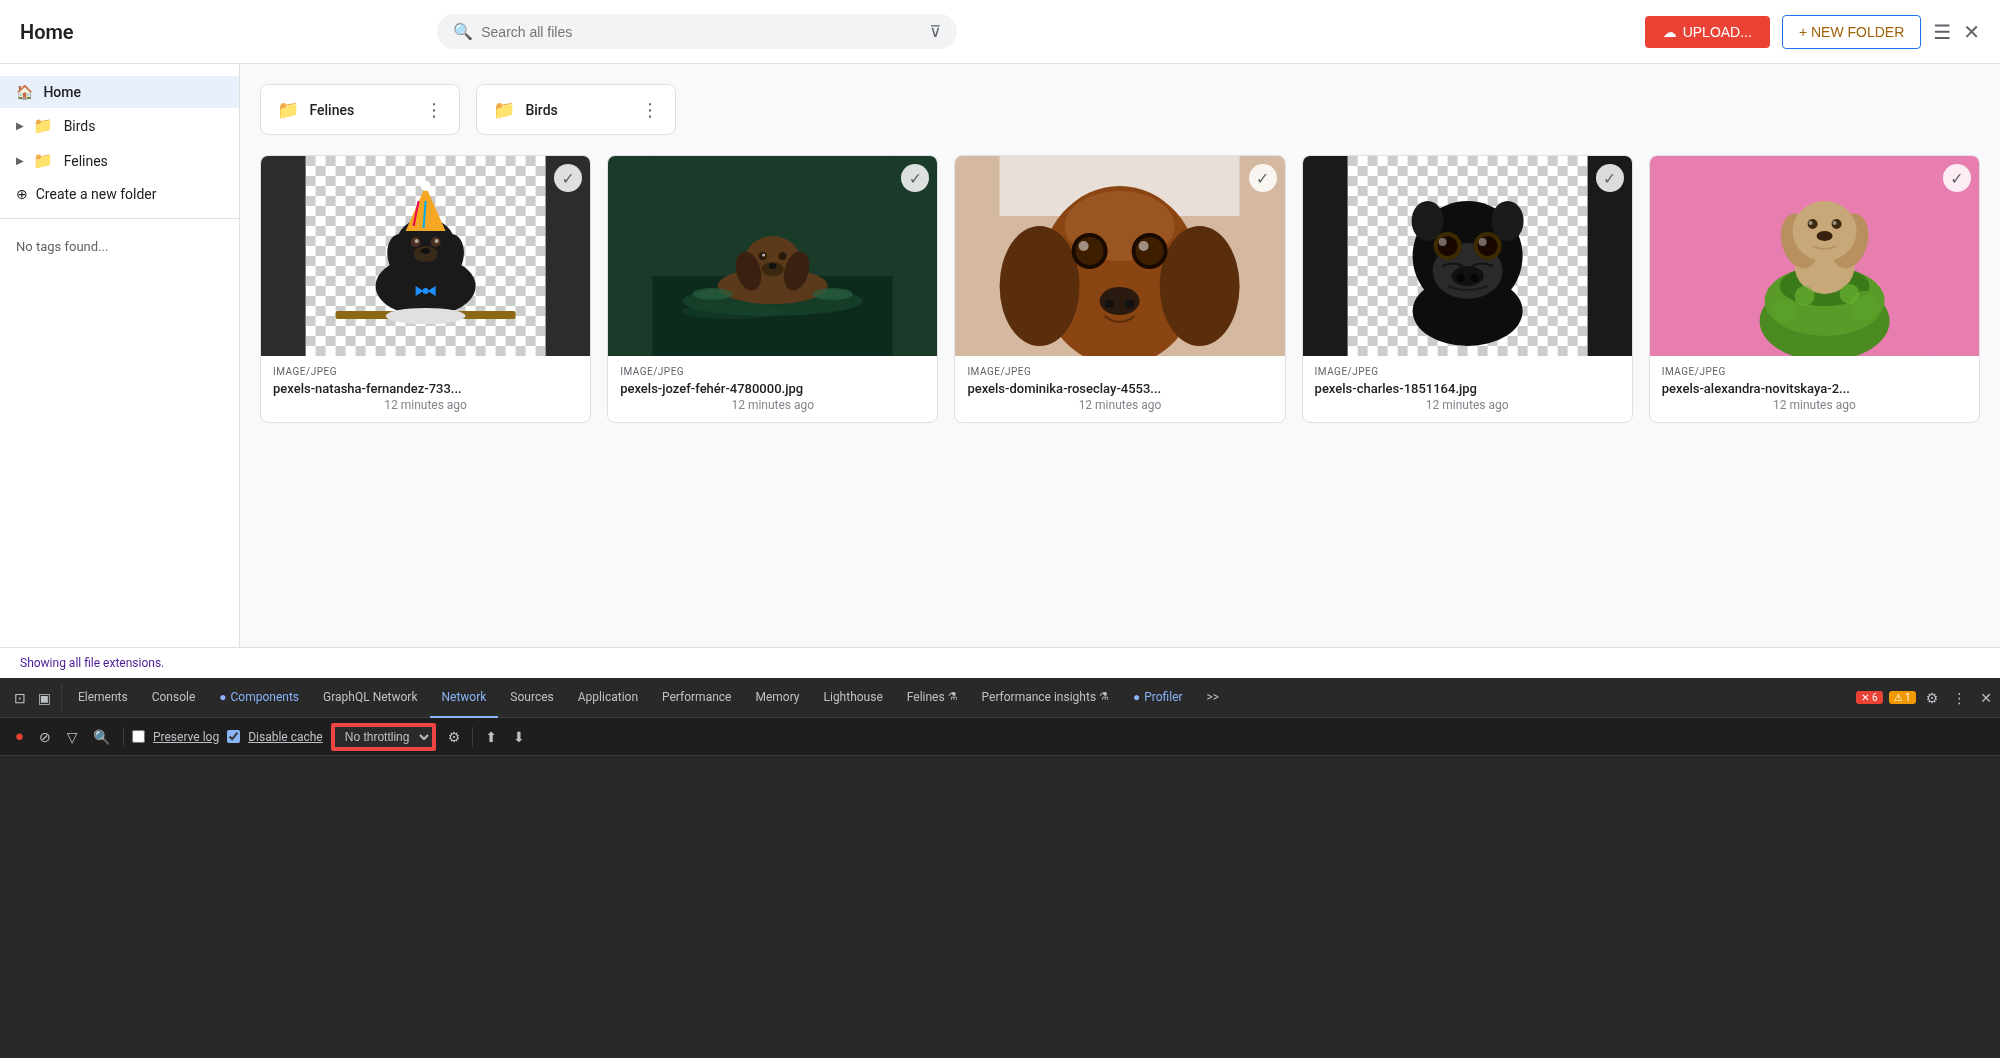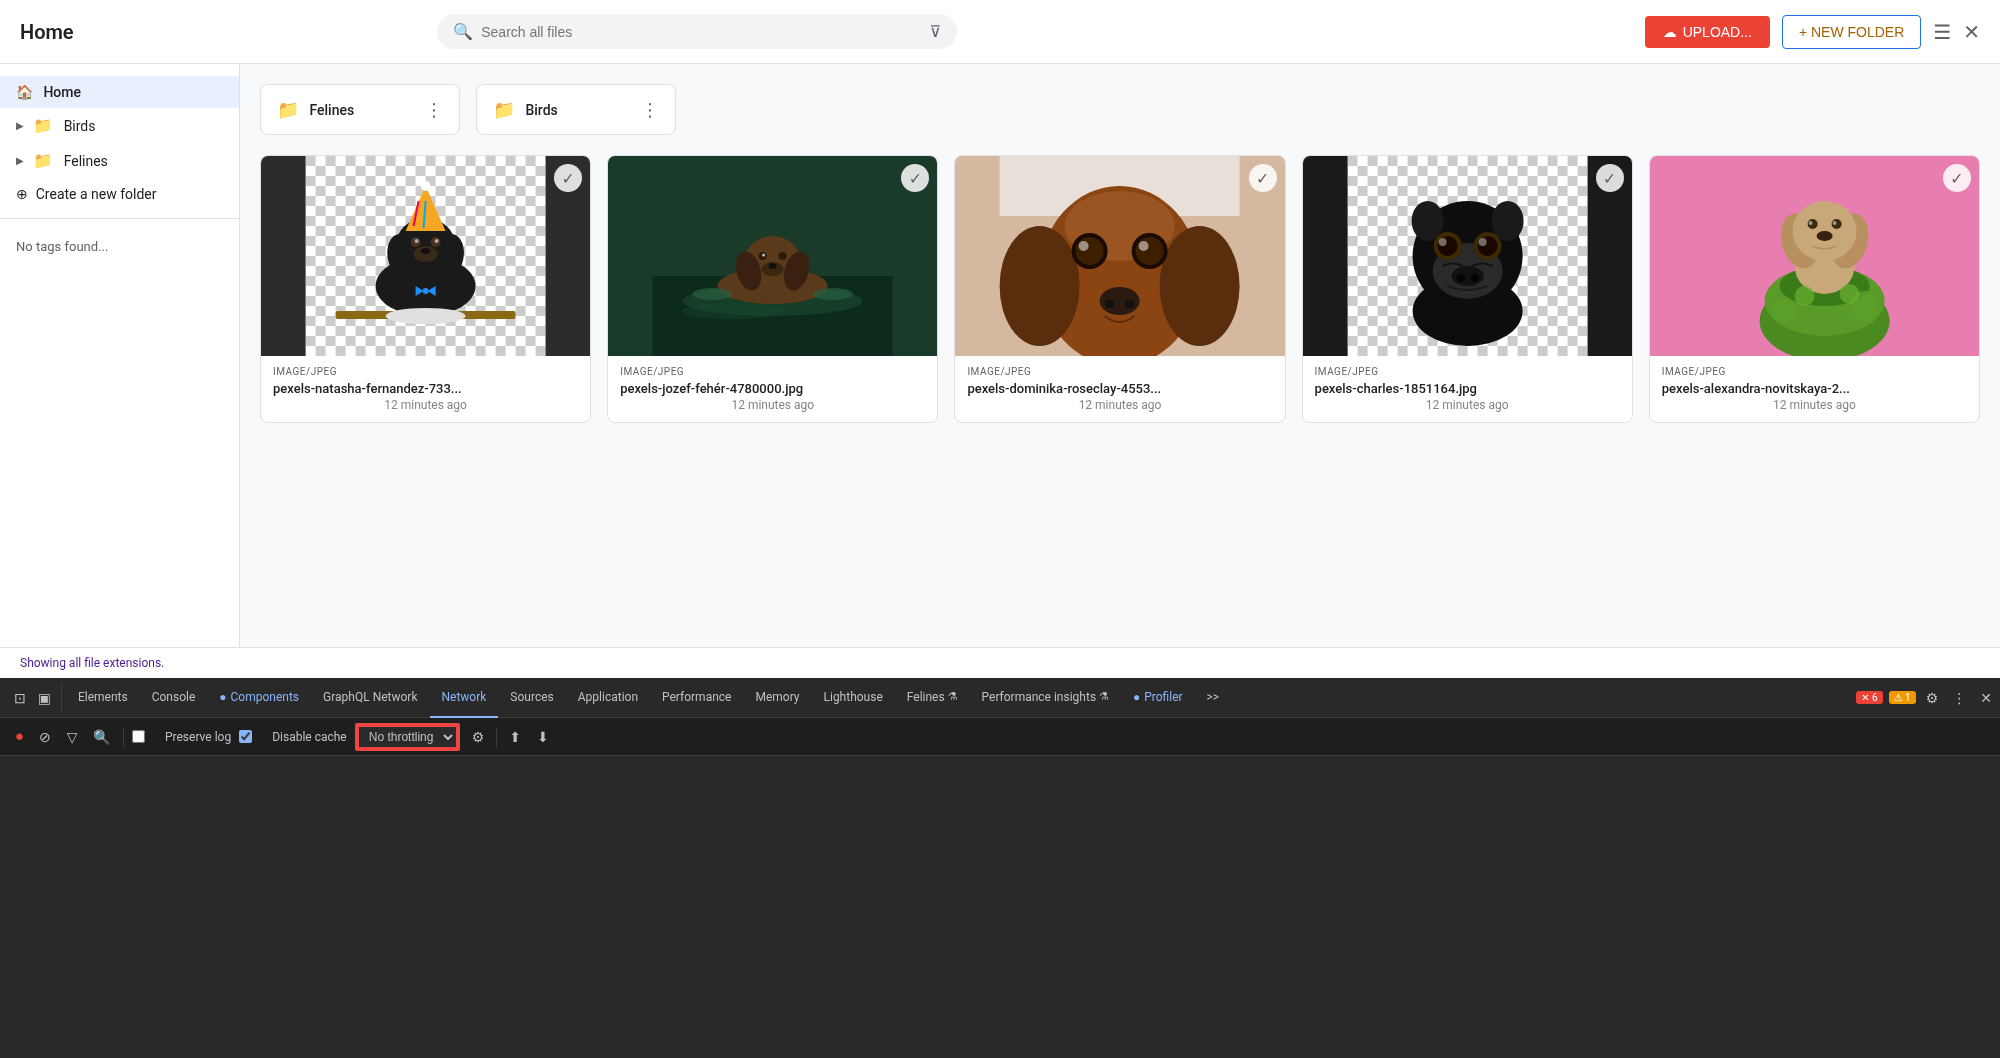--- a/index.html
+++ b/index.html
@@ -111,21 +111,21 @@
     .error-badge { background: #ea4335; color: #fff; font-size: 10px; padding: 1px 5px; border-radius: 3px; }
     .warn-badge { background: #f29900; color: #fff; font-size: 10px; padding: 1px 5px; border-radius: 3px; }
 
     
     .devtools-toolbar {
       display: flex; align-items: center; gap: 8px; padding: 6px 12px;
       background: #1e1e1e; border-bottom: 1px solid #3c3c3c; height: 38px; flex-shrink: 0;
     }
     .toolbar-btn { color: #bdc1c6; cursor: pointer; font-size: 14px; padding: 2px 4px; background: none; border: none; }
     .toolbar-btn.active { color: #ea4335; }
-    .checkbox-label { display: flex; align-items: center; gap: 20px; font-size: 12px; color: #bdc1c6; cursor: pointer; }
+    .checkbox-label { display: flex; align-items: center; gap: 8px; font-size: 12px; color: #bdc1c6; cursor: pointer; text-decoration: underline; }
     .checkbox-label input { accent-color: #8ab4f8; }
     .select-throttle {
       background: #2a2a2a; color: #bdc1c6; border: 4px solid #ef4444;
       font-size: 12px; padding: 2px 6px; border-radius: 2px; cursor: pointer;
     }
     .toolbar-divider { width: 1px; height: 20px; background: #3c3c3c; }
 
     
     .devtools-content { flex: 1; display: flex; align-items: center; justify-content: center; flex-direction: column; gap: 10px; }
     .recording-text { font-size: 14px; color: #9aa0a6; }

